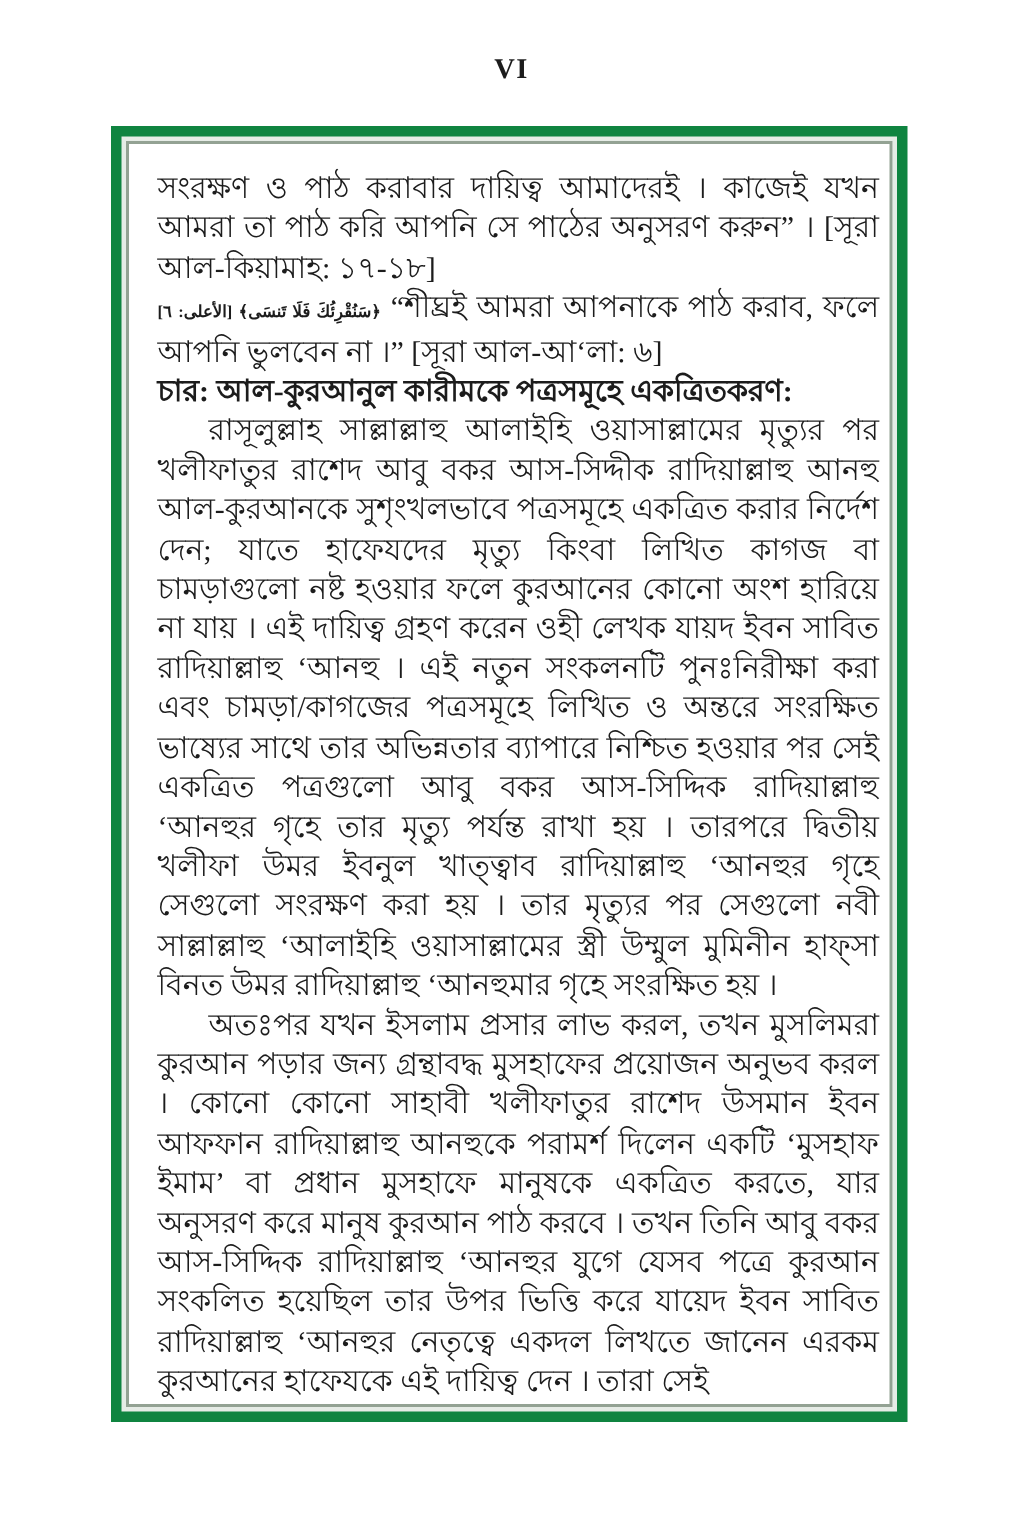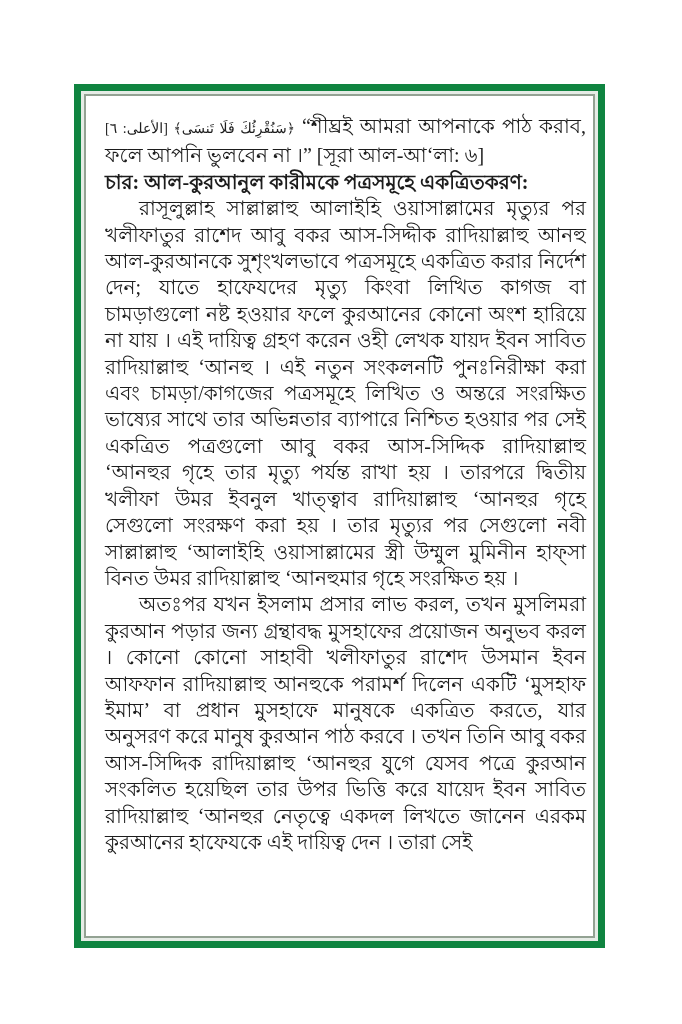--- a/index.html
+++ b/index.html
@@ -61,38 +61,41 @@
   .body-text p {
     margin: 0;
   }
   .indent {
     text-indent: 34px;
   }
   .heading {
     font-weight: bold;
   }
   .arabic-verse {
-    font-size: 14px;
+    font-size: 11px;
     unicode-bidi: isolate;
     direction: rtl;
     white-space: nowrap;
+    font-weight: bold;
   }
 </style>
 </head>
 <body>
 
 <div class="page">
 
+  <div class="page-number">VI</div>
 
   <div class="frame-outer">
     <div class="frame-mid">
       <div class="frame-inner">
 
         <div class="body-text">
 
+          <p>সংরক্ষণ ও পাঠ করাবার দায়িত্ব আমাদেরই । কাজেই যখন আমরা তা পাঠ করি আপনি সে পাঠের অনুসরণ করুন” । [সূরা আল-কিয়ামাহ: ১৭-১৮]</p>
 
 
           <p><span class="arabic-verse" dir="rtl">﴿سَنُقْرِئُكَ فَلَا تَنسَى﴾ [الأعلى: ٦]</span> <span>“শীঘ্রই আমরা আপনাকে পাঠ করাব, ফলে আপনি ভুলবেন না ।” [সূরা আল-আ‘লা: ৬]</span></p>
 
           <p class="heading">চার: আল-কুরআনুল কারীমকে পত্রসমূহে একত্রিতকরণ:</p>
 
           <p class="indent">রাসূলুল্লাহ সাল্লাল্লাহু আলাইহি ওয়াসাল্লামের মৃত্যুর পর খলীফাতুর রাশেদ আবু বকর আস-সিদ্দীক রাদিয়াল্লাহু আনহু আল-কুরআনকে সুশৃংখলভাবে পত্রসমূহে একত্রিত করার নির্দেশ দেন; যাতে হাফেযদের মৃত্যু কিংবা লিখিত কাগজ বা চামড়াগুলো নষ্ট হওয়ার ফলে কুরআনের কোনো অংশ হারিয়ে না যায় । এই দায়িত্ব গ্রহণ করেন ওহী লেখক যায়দ ইবন সাবিত রাদিয়াল্লাহু ‘আনহু । এই নতুন সংকলনটি পুনঃনিরীক্ষা করা এবং চামড়া/কাগজের পত্রসমূহে লিখিত ও অন্তরে সংরক্ষিত ভাষ্যের সাথে তার অভিন্নতার ব্যাপারে নিশ্চিত হওয়ার পর সেই একত্রিত পত্রগুলো আবু বকর আস-সিদ্দিক রাদিয়াল্লাহু ‘আনহুর গৃহে তার মৃত্যু পর্যন্ত রাখা হয় । তারপরে দ্বিতীয় খলীফা উমর ইবনুল খাত্ত্বাব রাদিয়াল্লাহু ‘আনহুর গৃহে সেগুলো সংরক্ষণ করা হয় । তার মৃত্যুর পর সেগুলো নবী সাল্লাল্লাহু ‘আলাইহি ওয়াসাল্লামের স্ত্রী উম্মুল মুমিনীন হাফ্সা বিনত উমর রাদিয়াল্লাহু ‘আনহুমার গৃহে সংরক্ষিত হয় ।</p>
 
           <p class="indent">অতঃপর যখন ইসলাম প্রসার লাভ করল, তখন মুসলিমরা কুরআন পড়ার জন্য গ্রন্থাবদ্ধ মুসহাফের প্রয়োজন অনুভব করল । কোনো কোনো সাহাবী খলীফাতুর রাশেদ উসমান ইবন আফফান রাদিয়াল্লাহু আনহুকে পরামর্শ দিলেন একটি ‘মুসহাফ ইমাম’ বা প্রধান মুসহাফে মানুষকে একত্রিত করতে, যার অনুসরণ করে মানুষ কুরআন পাঠ করবে । তখন তিনি আবু বকর আস-সিদ্দিক রাদিয়াল্লাহু ‘আনহুর যুগে যেসব পত্রে কুরআন সংকলিত হয়েছিল তার উপর ভিত্তি করে যায়েদ ইবন সাবিত রাদিয়াল্লাহু ‘আনহুর নেতৃত্বে একদল লিখতে জানেন এরকম কুরআনের হাফেযকে এই দায়িত্ব দেন । তারা সেই</p>
 

